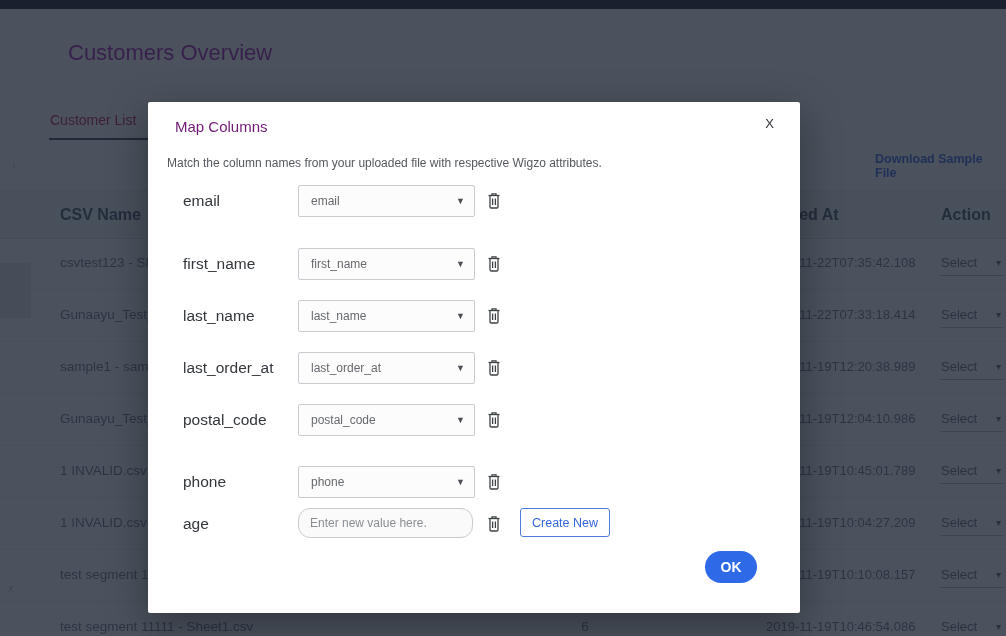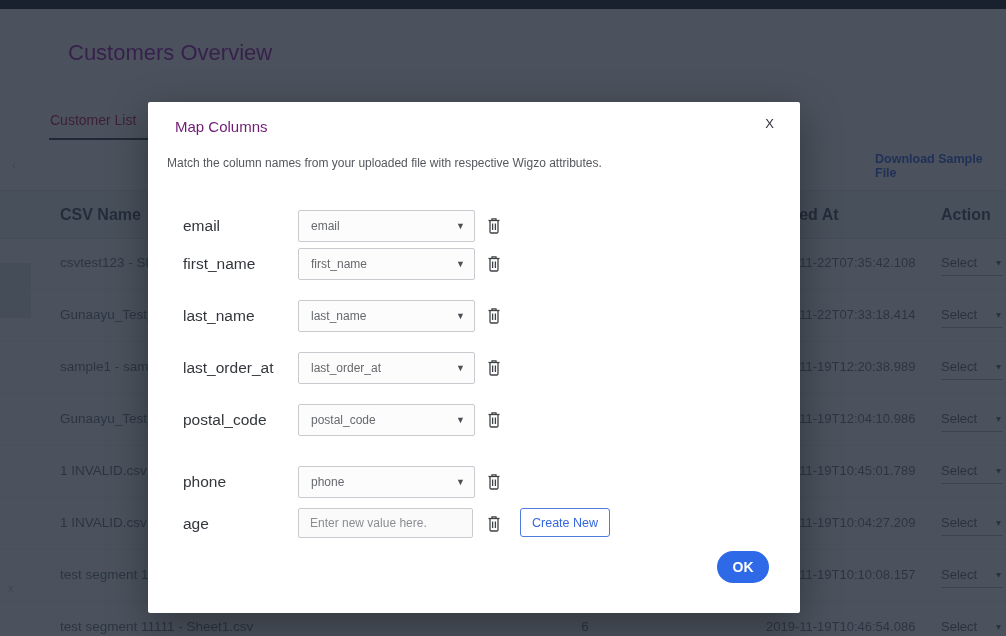--- a/index.html
+++ b/index.html
@@ -36,30 +36,30 @@
   .m-title{position:absolute;left:27px;top:16px;font-size:15px;color:#701a75;}
   .m-close{position:absolute;right:26px;top:14px;font-size:13px;color:#2f3237;cursor:pointer;}
   .m-sub{position:absolute;left:19px;top:54px;font-size:12px;color:#54585d;}
   .mrow{position:absolute;left:0;width:652px;height:32px;}
   .mlabel{position:absolute;left:35px;line-height:32px;font-size:15.5px;color:#33373c;}
   .mselect{position:absolute;left:150px;top:0;width:175px;height:30px;background:#fcfcfc;
            border:1px solid #c8ccd0;border-radius:2px;cursor:pointer;}
   .mselect .val{position:absolute;left:12px;line-height:30px;font-size:12px;color:#66696d;}
   .mselect .mcaret{position:absolute;right:9px;line-height:30px;font-size:9px;color:#4b4f54;}
   .minput{position:absolute;left:150px;top:0;width:151px;height:28px;background:#fafafa;
-          border:1px solid #c8ccd0;border-radius:2px;padding:0 11px;font-size:12px;color:#55585c;
+          border:1px solid #c8ccd0;border-radius:12px;padding:0 11px;font-size:12px;color:#55585c;
           font-family:"Liberation Sans","DejaVu Sans",sans-serif;outline:none;}
   .minput::placeholder{color:#8a8e93;}
   .trash{position:absolute;left:338px;top:6px;width:16px;height:19px;cursor:pointer;}
   .create-new{position:absolute;left:372px;top:0;height:29px;padding:0 11px;background:#ffffff;
               border:1px solid #4f7bdf;border-radius:3px;color:#3566de;font-size:12.5px;
               font-family:"Liberation Sans","DejaVu Sans",sans-serif;cursor:pointer;}
   .ok-btn{position:absolute;left:557px;top:449px;width:52px;height:32px;background:#2e6ae8;
           border:none;border-radius:16px;color:#ffffff;font-size:14px;font-weight:bold;
-          font-family:"Liberation Sans","DejaVu Sans",sans-serif;cursor:pointer;margin-left:12px;}
+          font-family:"Liberation Sans","DejaVu Sans",sans-serif;cursor:pointer;}
 </style>
 </head>
 <body>
 
 <div class="screen">
 
   <div class="page">
     <div class="topbar"></div>
     <div class="page-title">Customers Overview</div>
     <div class="tab">Customer List</div>
@@ -127,21 +127,21 @@
     </div>
   </div>
 
   <div class="overlay"></div>
 
   <div class="modal">
     <div class="m-title">Map Columns</div>
     <div class="m-close">X</div>
     <div class="m-sub">Match the column names from your uploaded file with respective Wigzo attributes.</div>
 
-    <div class="mrow" style="top:108px;">
+    <div class="mrow" style="top:83px;">
       <span class="mlabel">email</span>
       <div class="mselect">
         <span class="val">email</span>
         <span class="mcaret">▼</span>
       </div>
       <span class="trash"><svg width="16" height="19" viewBox="0 0 16 19" fill="none" stroke="#3f4245" stroke-width="1.3">
             <path d="M2.5 4.5h11"></path>
             <path d="M6 4.5V2.8h4v1.7"></path>
             <path d="M4 4.5v11.2a1.3 1.3 0 0 0 1.3 1.3h5.4a1.3 1.3 0 0 0 1.3-1.3V4.5"></path>
             <path d="M6.6 7.5v6.5"></path>

